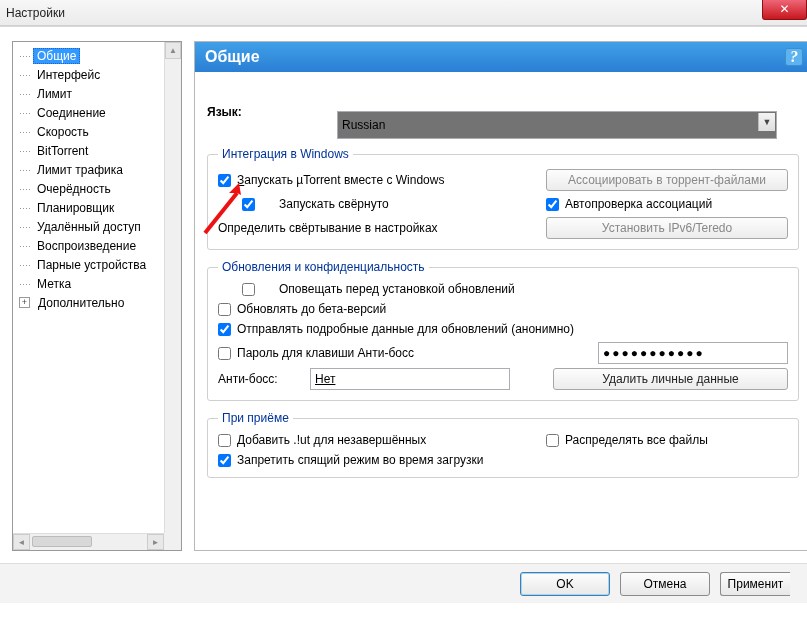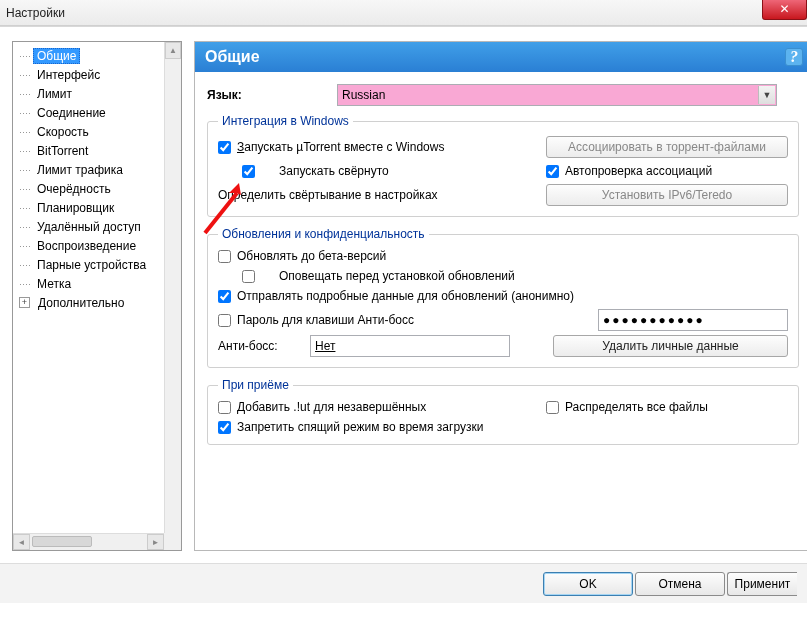--- a/index.html
+++ b/index.html
@@ -181,27 +181,28 @@
   }
   .row {
     display: flex;
     align-items: center;
     margin-bottom: 8px;
   }
   .lang-label { width: 130px; font-weight: bold; }
   .select {
     flex: 1;
     max-width: 440px;
-    height: 22px;
+    height: 28px;
     border: 1px solid #abadb3;
-    background: #f9a8d4;
+    background: #737373;
     display: flex;
     align-items: center;
     padding: 0 4px;
     position: relative;
+    margin-top: 27px;
   }
   .select .dd {
     position: absolute;
     right: 1px; top: 1px;
     width: 17px; height: 18px;
     background: linear-gradient(to bottom, #f3f3f3, #dedede);
     border-left: 1px solid #bcbcbc;
     text-align: center;
     font-size: 9px;
     color: #444;
@@ -268,22 +269,22 @@
   .dialog-buttons {
     position: absolute;
     left: 0; right: 0;
     bottom: 22px;
     height: 40px;
     border-top: 1px solid #ddd;
     background: #f3f3f3;
     display: flex;
     align-items: center;
     justify-content: flex-end;
-    gap: 2px;
-    padding-right: 10px;
+    gap: 10px;
+    padding-right: 17px;
   }
   .dlg-btn {
     width: 90px; height: 24px;
     border: 1px solid #8b8b8b;
     border-radius: 3px;
     background: linear-gradient(to bottom, #fdfdfd, #e8e8e8);
     text-align: center;
     line-height: 22px;
   }
   .dlg-btn.default {
@@ -411,28 +412,28 @@
             </label>
 
             <span>Определить свёртывание в настройках</span>
             <div class="btn disabled wide">Установить IPv6/Teredo</div>
           </div>
         </fieldset>
 
         <fieldset>
           <legend>Обновления и конфиденциальность</legend>
           <div class="grid2">
-            <label class="chk">
-              <input type="checkbox" style="">
-              <span>Обновлять до бета-версий</span>
-            </label>
-
             <label class="chk indent1" style="grid-column:1 / span 2">
               <input type="checkbox" style="">
               <span>Оповещать перед установкой обновлений</span>
+            </label>
+
+            <label class="chk">
+              <input type="checkbox" style="">
+              <span>Обновлять до бета-версий</span>
             </label>
 
             <label class="chk" style="grid-column:1 / span 2">
               <input type="checkbox" checked="" style="">
               <span>Отправлять подробные данные для обновлений (анонимно)</span>
             </label>
 
             <label class="chk">
               <input type="checkbox" style="">
               <span>Пароль для клавиши Анти-босс</span>

